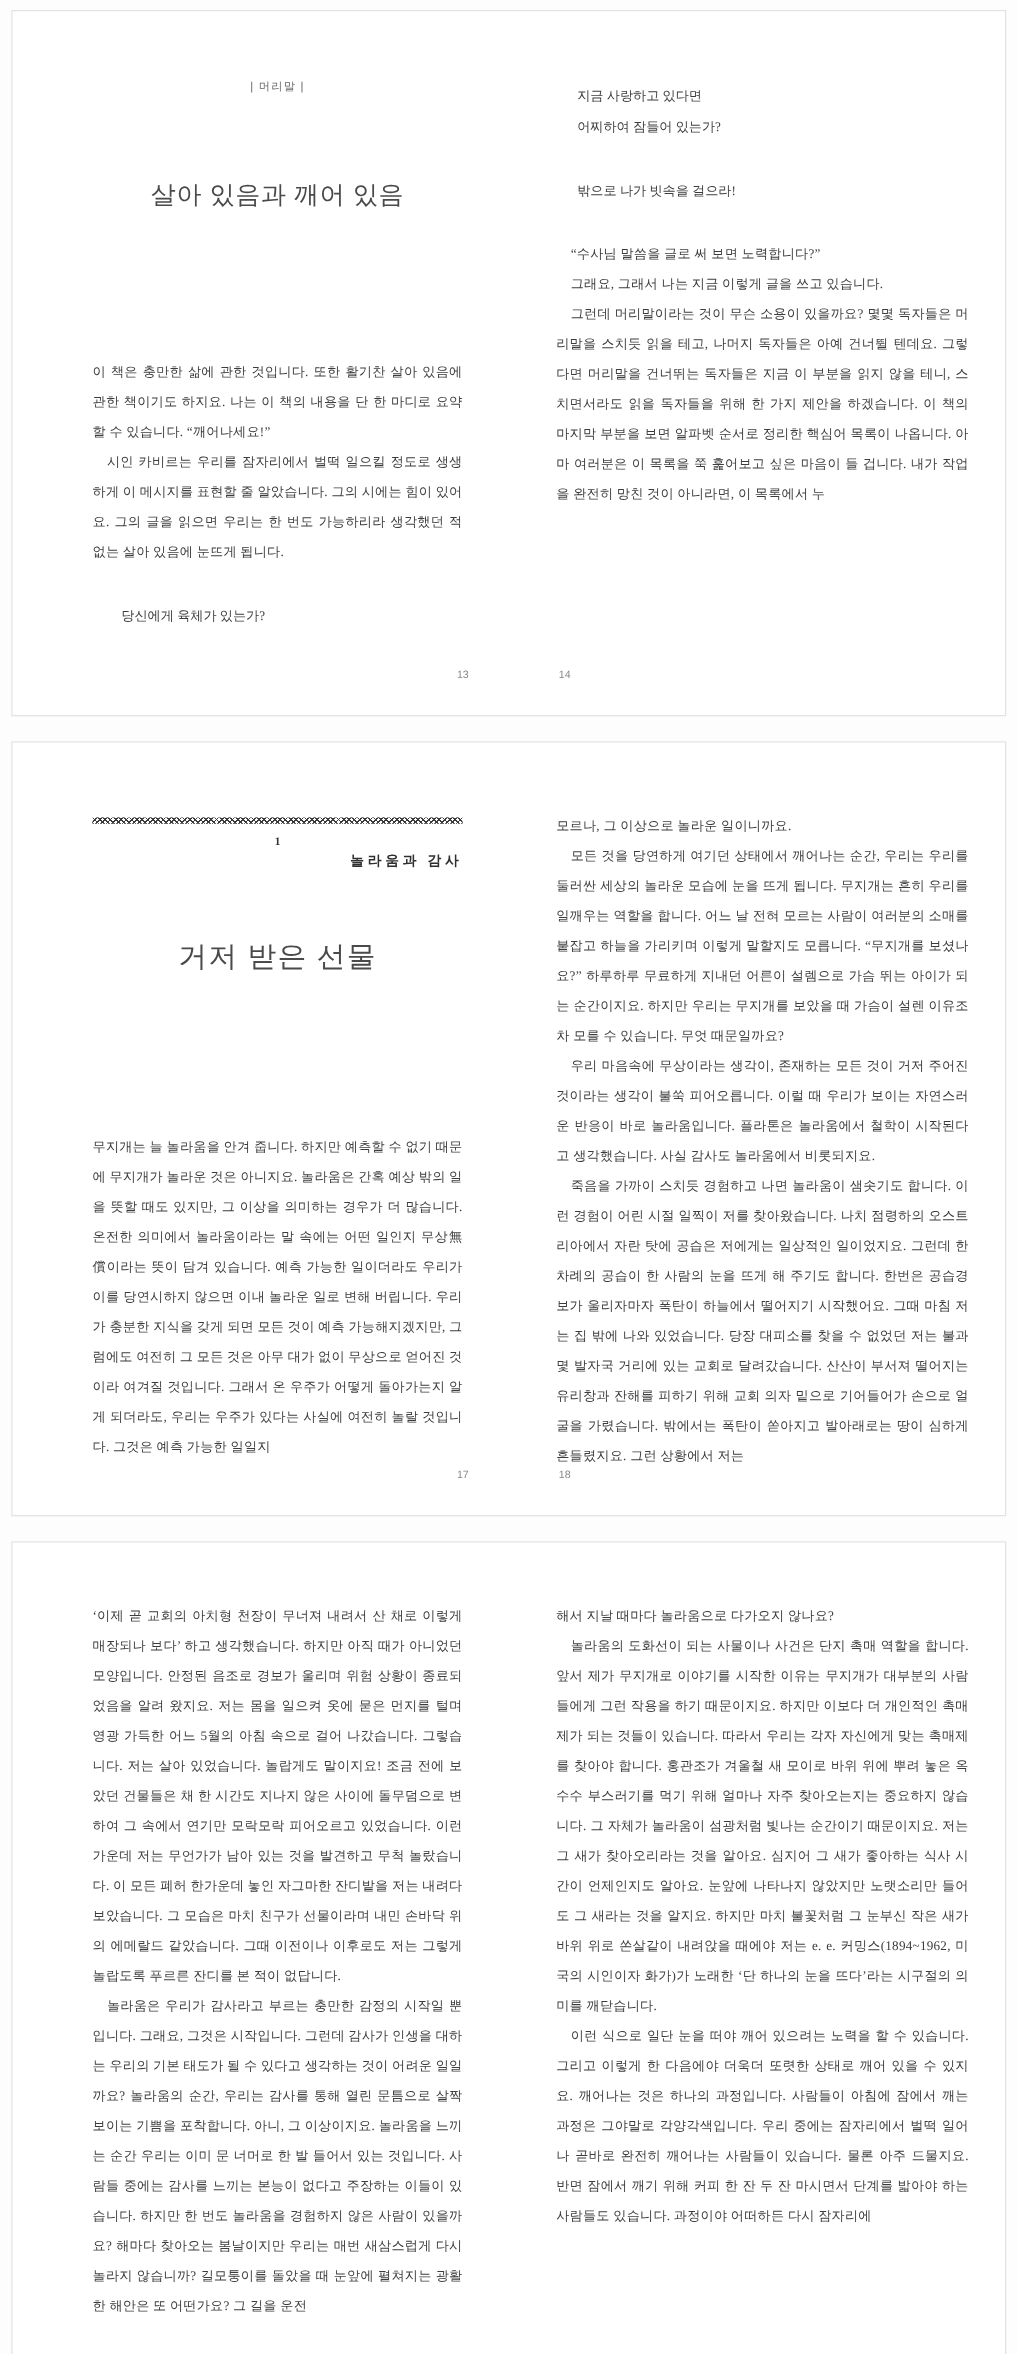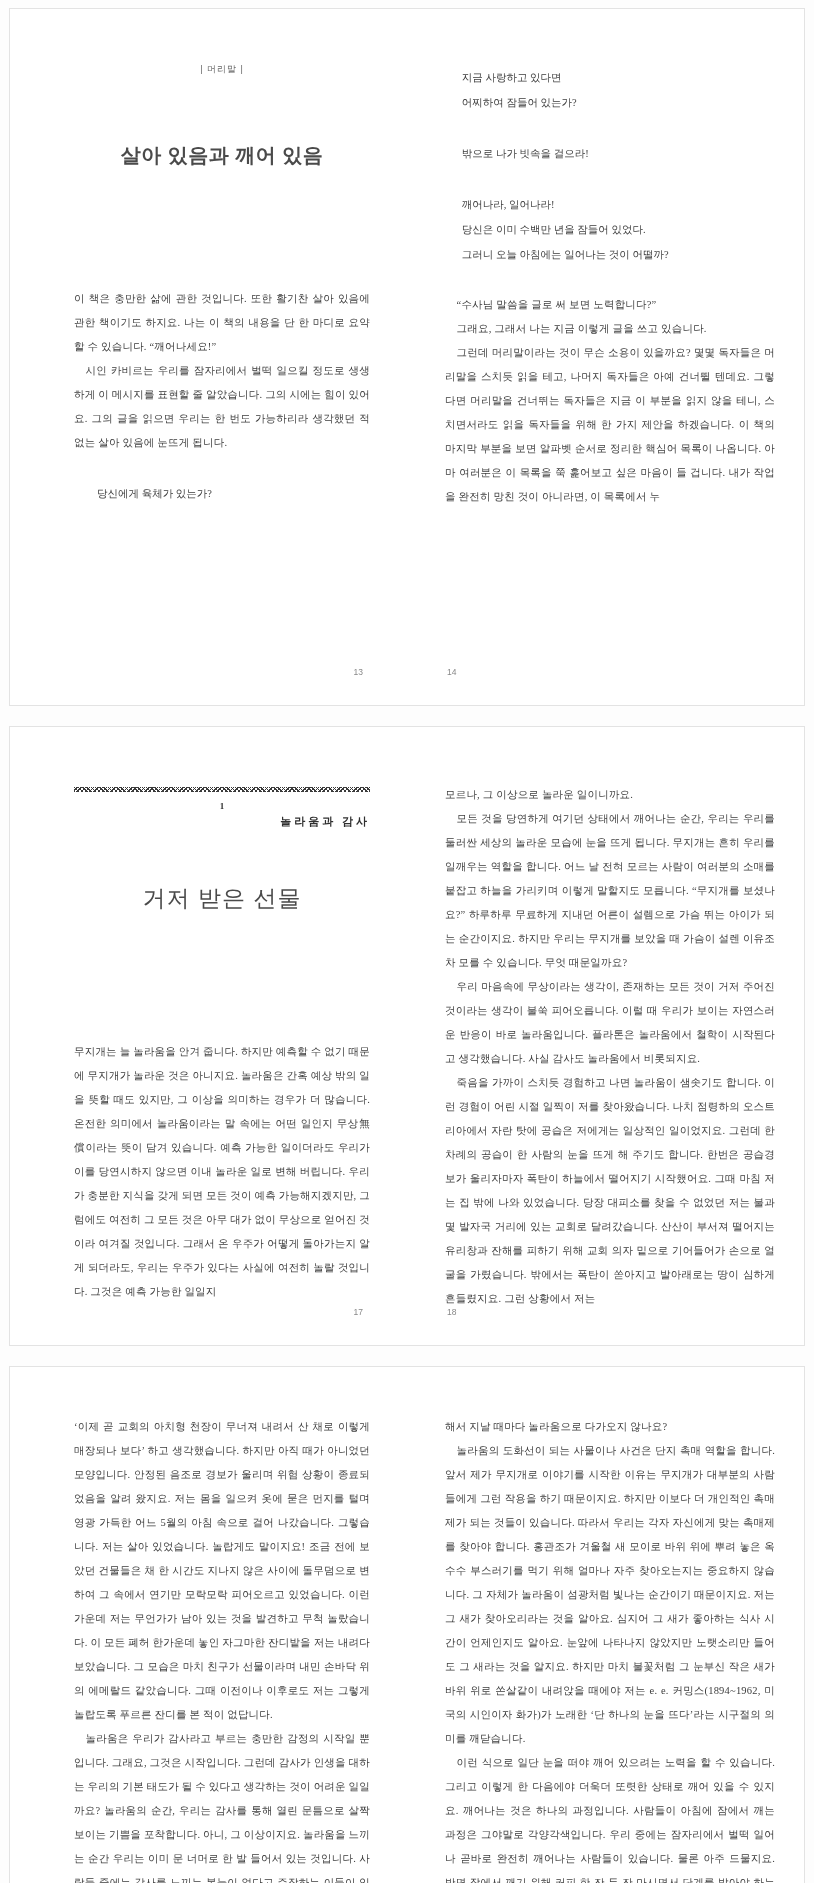--- a/index.html
+++ b/index.html
@@ -11,21 +11,21 @@
   }
   .spread{
     width:796px;
     margin:0 auto 20px auto;
     background:#ffffff;
     border:1px solid #e3e3e3;
     box-sizing:border-box;
     display:flex;
   }
   .spread.first{margin-top:8px;}
-  .spread.s1{height:698px;}
+  .spread.s1{height:565px;}
   .spread.s2{height:620px;}
   .spread.s3{height:732px;}
   .page{
     width:50%;
     box-sizing:border-box;
     position:relative;
     overflow:hidden;
   }
   .page.pl{padding:0 37px 0 64px;}
   .page.pr{padding:0 29px 0 38px;}
@@ -37,21 +37,21 @@
     letter-spacing:1px;
     color:#666;
     font-family:"Liberation Sans","DejaVu Sans",sans-serif;
   }
   .big-title{
     text-align:center;
     color:#4a4a4a;
     font-family:"Liberation Sans","DejaVu Sans",sans-serif;
     font-weight:400;
   }
-  .title-preface{margin-top:66px;font-size:20px;letter-spacing:0.5px;font-weight:bold;}
+  .title-preface{margin-top:66px;font-size:20px;letter-spacing:0.5px;}
   .title-chapter{margin-top:54px;font-size:23px;letter-spacing:1px;}
 
   .ornament{
     margin-top:60px;
     height:5px;
     background:
       repeating-linear-gradient(45deg,#3a3a3a 0,#3a3a3a 1px,transparent 1px,transparent 3px),
       repeating-linear-gradient(-45deg,#3a3a3a 0,#3a3a3a 1px,transparent 1px,transparent 3px);
   }
   .chapter-number{
@@ -91,21 +91,21 @@
   .poem-right{padding-top:56px;padding-left:1.6em;}
   .poem-line{white-space:nowrap;}
 
   .pagenum{
     position:absolute;
     bottom:28px;
     font-size:8.5px;
     color:#888;
     font-family:"Liberation Sans","DejaVu Sans",sans-serif;
   }
-  .pl .pagenum{right:44px;}
+  .pl .pagenum{right:32px;}
   .pr .pagenum{left:40px;}
   .chapter-footer{
     position:absolute;
     bottom:28px;
     right:38px;
     display:flex;
     gap:22px;
     align-items:flex-start;
     font-size:8.5px;
     color:#888;
@@ -130,25 +130,20 @@
     <div class="pagenum">13</div>
   </div>
   <div class="page pr">
     <div class="poem poem-right">
       <div class="stanza">
         <div class="poem-line">지금 사랑하고 있다면</div>
         <div class="poem-line">어찌하여 잠들어 있는가?</div>
       </div>
       <div class="stanza">
         <div class="poem-line">밖으로 나가 빗속을 걸으라!</div>
-      </div>
-      <div class="stanza">
-        <div class="poem-line">깨어나라, 일어나라!</div>
-        <div class="poem-line">당신은 이미 수백만 년을 잠들어 있었다.</div>
-        <div class="poem-line">그러니 오늘 아침에는 일어나는 것이 어떨까?</div>
       </div>
     </div>
     <div class="body-text">
       <p class="indent">“수사님 말씀을 글로 써 보면 노력합니다?”</p>
       <p class="indent">그래요, 그래서 나는 지금 이렇게 글을 쓰고 있습니다.</p>
       <p class="indent">그런데 머리말이라는 것이 무슨 소용이 있을까요? 몇몇 독자들은 머리말을 스치듯 읽을 테고, 나머지 독자들은 아예 건너뛸 텐데요. 그렇다면 머리말을 건너뛰는 독자들은 지금 이 부분을 읽지 않을 테니, 스치면서라도 읽을 독자들을 위해 한 가지 제안을 하겠습니다. 이 책의 마지막 부분을 보면 알파벳 순서로 정리한 핵심어 목록이 나옵니다. 아마 여러분은 이 목록을 쭉 훑어보고 싶은 마음이 들 겁니다. 내가 작업을 완전히 망친 것이 아니라면, 이 목록에서 누</p>
     </div>
     <div class="pagenum">14</div>
   </div>
 </div>

